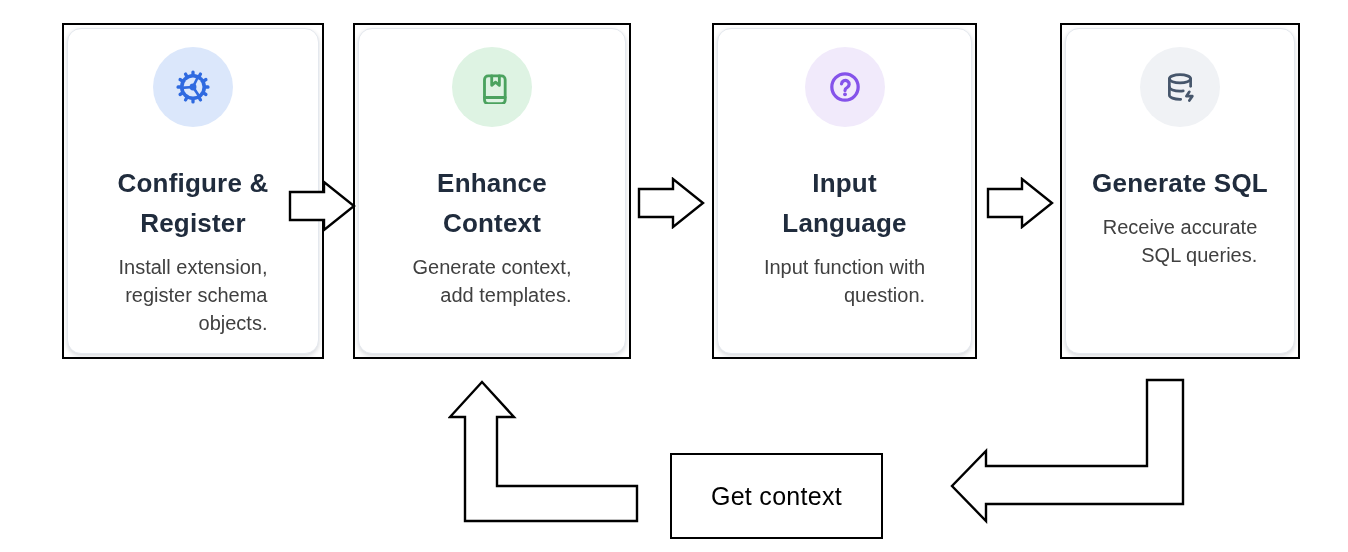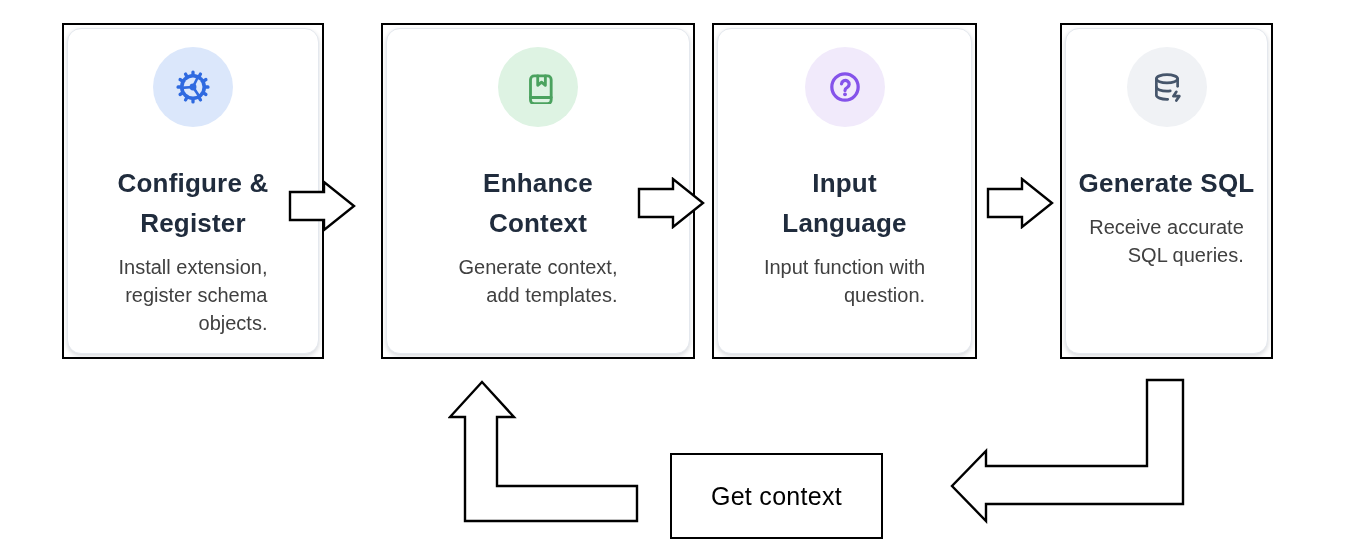--- a/index.html
+++ b/index.html
@@ -77,21 +77,21 @@
         </svg>
       </div>
       <div class="card-title">Configure &amp;
 Register</div>
       <div class="card-desc">Install extension,
 register schema
 objects.</div>
     </div>
   </div>
 
-  <div class="card" style="left:381px;width:314px;">
+  <div class="card" style="left:353px;width:278px;">
     <div class="card-inner">
       <div class="icon-circle bg-green">
         <svg width="34" height="34" viewBox="0 0 24 24" fill="none" stroke="#4ba25f" stroke-width="2" stroke-linecap="round" stroke-linejoin="round">
           <rect x="6.7" y="4.2" width="14.6" height="19.6" rx="2.6"></rect>
           <path d="M11.8 4.2v6.6l2.7-2.2 2.7 2.2V4.2"></path>
           <path d="M6.7 19.4h14.6"></path>
         </svg>
       </div>
       <div class="card-title">Enhance
 Context</div>
@@ -109,21 +109,21 @@
           <circle cx="12" cy="17.2" r="1.35" fill="#8553ea" stroke="none"></circle>
         </svg>
       </div>
       <div class="card-title">Input
 Language</div>
       <div class="card-desc">Input function with
 question.</div>
     </div>
   </div>
 
-  <div class="card" style="left:1060px;width:213px;padding-left:19px;">
+  <div class="card" style="left:1060px;width:240px;padding-left:19px;">
     <div class="card-inner">
       <div class="icon-circle bg-slate">
         <svg width="34" height="34" viewBox="0 0 24 24" fill="none" stroke="#46566b" stroke-width="1.9" stroke-linecap="round" stroke-linejoin="round">
           <path d="M4.5 6.2c0 1.6 3.36 2.9 7.5 2.9s7.5-1.3 7.5-2.9-3.36-2.9-7.5-2.9-7.5 1.3-7.5 2.9"></path>
           <path d="M4.5 6.2v5.8c0 1.6 3.36 2.9 7.5 2.9.8 0 1.57-.05 2.3-.14"></path>
           <path d="M19.5 11.5V6.2"></path>
           <path d="M4.5 12v5.8c0 1.6 3.36 2.9 7.5 2.9h.5"></path>
           <path d="M18.6 15.4l-2.1 3.1h4.2l-2.1 3.1"></path>
         </svg>
       </div>

